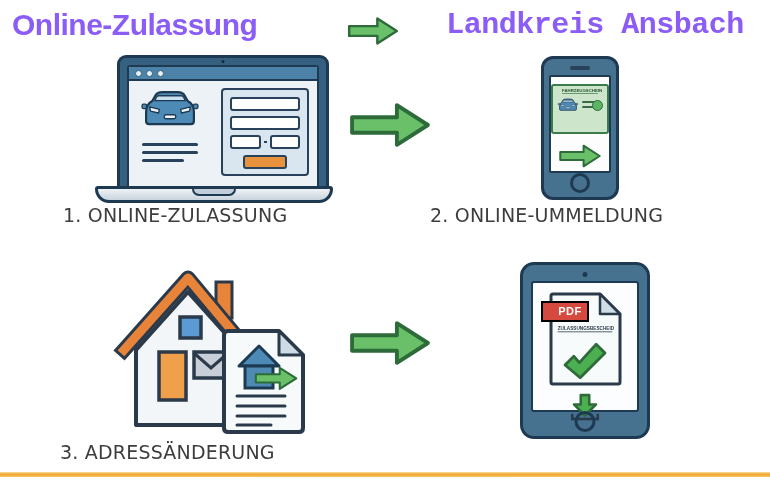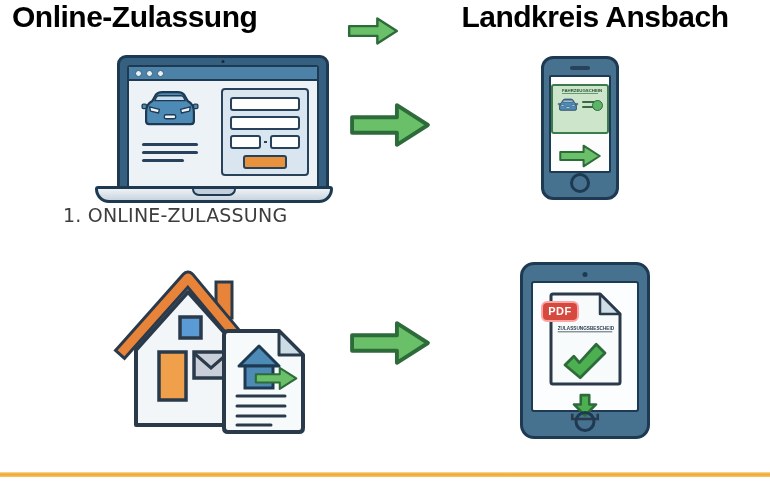--- a/index.html
+++ b/index.html
@@ -1,23 +1,23 @@
 <!DOCTYPE html>
 <html><head>
 <meta charset="utf-8">
 <style>
   html,body{margin:0;padding:0;background:#fff;}
   .stage{position:relative;width:770px;height:487px;background:#ffffff;overflow:hidden;
          font-family:"Liberation Sans",sans-serif;}
 
   
-  .title{position:absolute;top:0;font-weight:700;font-size:30px;color:#000000;
+  .title{position:absolute;top:8px;font-weight:700;font-size:30px;color:#8b5cf6;
          letter-spacing:-0.5px;white-space:nowrap;}
   .title-left{left:12px;}
-  .title-right{left:440px;width:310px;text-align:center;}
+  .title-right{left:440px;width:310px;text-align:center;font-family:Liberation Mono, monospace;}
   .arrow-top{position:absolute;left:347px;top:14px;}
 
   
   .caption{position:absolute;font-family:"DejaVu Sans",sans-serif;font-size:19px;
            color:#3d3d3d;text-align:left;letter-spacing:.2px;white-space:nowrap;}
   .cap1{left:63px;top:204px;width:300px;}
   .cap2{left:430px;top:204px;width:300px;}
   .cap3{left:60px;top:441px;width:300px;}
   .cap4{left:425px;top:441px;width:330px;}
 
@@ -80,22 +80,22 @@
   
   .tablet{position:absolute;left:520px;top:262px;width:124px;height:171px;background:#46718f;
           border:3px solid #1e3a52;border-radius:14px;}
   .tab-cam{position:absolute;left:50%;top:7px;transform:translateX(-50%);width:5px;height:5px;
            background:#1e3a52;border-radius:50%;}
   .tab-screen{position:absolute;left:8px;right:8px;top:16px;bottom:24px;background:#fcfdfe;
               border:2px solid #1e3a52;border-radius:3px;}
   .tab-doc{position:relative;width:74px;height:94px;margin:9px auto 0;}
   .tab-doc-svg{position:absolute;left:0;top:0;}
   .pdf-badge{position:absolute;left:-7px;top:9px;width:34px;height:17px;background:#d6493f;
-             border:2px solid #fca5a5;border-radius:6px;color:#ffffff;font-weight:700;font-size:11px;
-             line-height:17px;text-align:center;letter-spacing:.5px;}
+             border:2px solid #000000;border-radius:0;color:#ffffff;font-weight:700;font-size:11px;
+             line-height:17px;text-align:center;letter-spacing:.5px;padding-left:10px;}
   .doc-title{position:absolute;left:2px;right:2px;top:34px;font-size:6px;font-weight:700;
              color:#2a3a4a;text-align:center;white-space:nowrap;transform:scale(0.78);
              transform-origin:center top;border-bottom:1px solid #2a3a4a;padding-bottom:1px;}
   .doc-check{position:absolute;left:50%;bottom:5px;transform:translateX(-50%);}
   .download{display:block;margin:6px auto 0;}
   .tab-home{position:absolute;left:50%;bottom:4px;transform:translateX(-50%);width:15px;height:15px;
             border:3px solid #1e3a52;border-radius:50%;}
 
   
   .divider{position:absolute;left:0;right:0;top:472px;height:5px;
@@ -187,20 +187,21 @@
         </div>
       </div>
       <svg class="phone-arrow" width="44" height="26" viewBox="0 0 96 58">
           <use href="#green-arrow"></use>
         </svg>
     </div>
     <div class="home-btn"></div>
   </div>
 
   <div class="caption cap1">1. ONLINE-ZULASSUNG</div>
+  <div class="caption cap2">2. ONLINE-UMMELDUNG</div>
 
   <svg class="house-group" width="195" height="170" viewBox="0 0 195 170">
 
     <path d="M23 84 L75 26 L127 84 V159 H23 Z" fill="#f2f6f8" stroke="#2a3a4a" stroke-width="4" stroke-linejoin="round"></path>
 
     <rect x="103" y="16" width="16" height="36" fill="#e8833a" stroke="#2a3a4a" stroke-width="3"></rect>
 
     <path d="M11 84 L75 12 L135 84" fill="none" stroke="#2a3a4a" stroke-width="15" stroke-linejoin="round" stroke-linecap="square"></path>
     <path d="M11 84 L75 12 L135 84" fill="none" stroke="#e8833a" stroke-width="9" stroke-linejoin="round" stroke-linecap="square"></path>
 
@@ -249,15 +250,16 @@
           </svg>
       </div>
       <svg class="download" width="34" height="30" viewBox="0 0 40 34">
         <path d="M15 3 H25 V14 H33 L20 27 L7 14 H15 Z" fill="#4caf50" stroke="#2e6b3a" stroke-width="3" stroke-linejoin="round"></path>
         <path d="M5 25 V31 H35 V25" fill="none" stroke="#2a3a4a" stroke-width="3"></path>
       </svg>
     </div>
     <div class="tab-home"></div>
   </div>
 
+  <div class="caption cap3">3. ADRESSÄNDERUNG</div>
 
   <div class="divider"></div>
 </div>
 
 </body></html>

